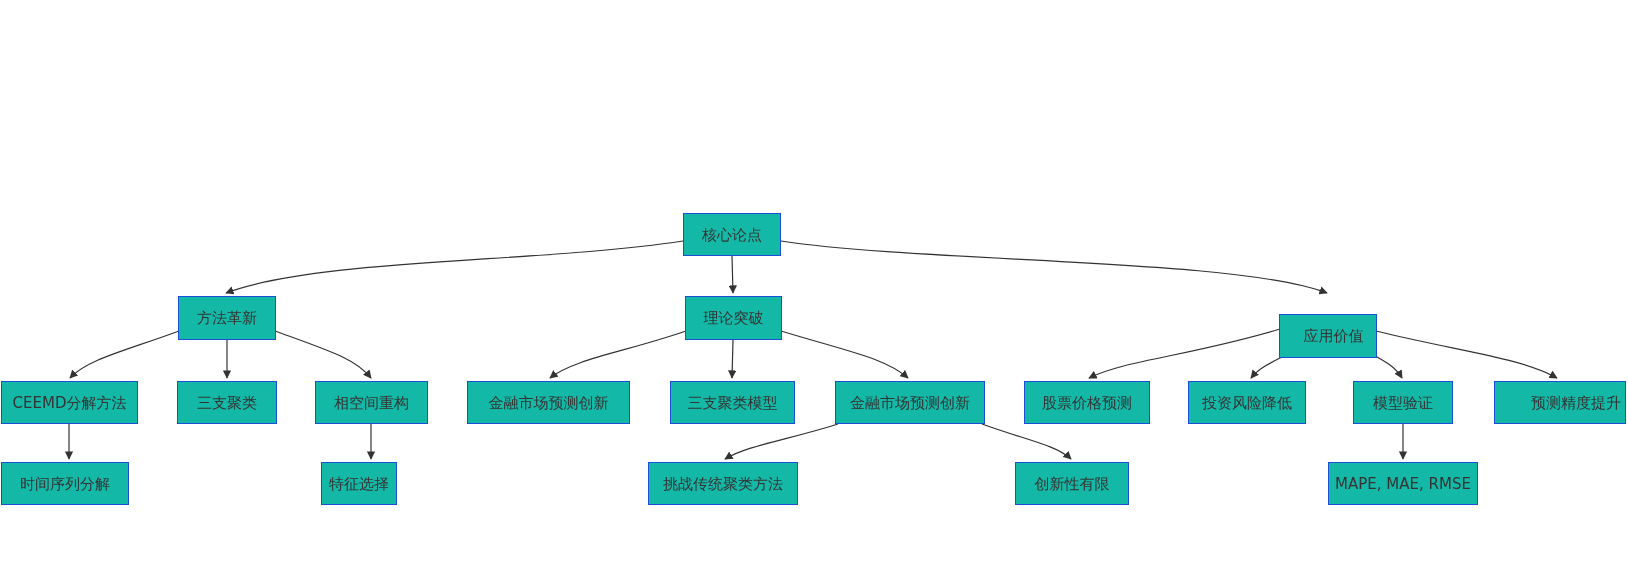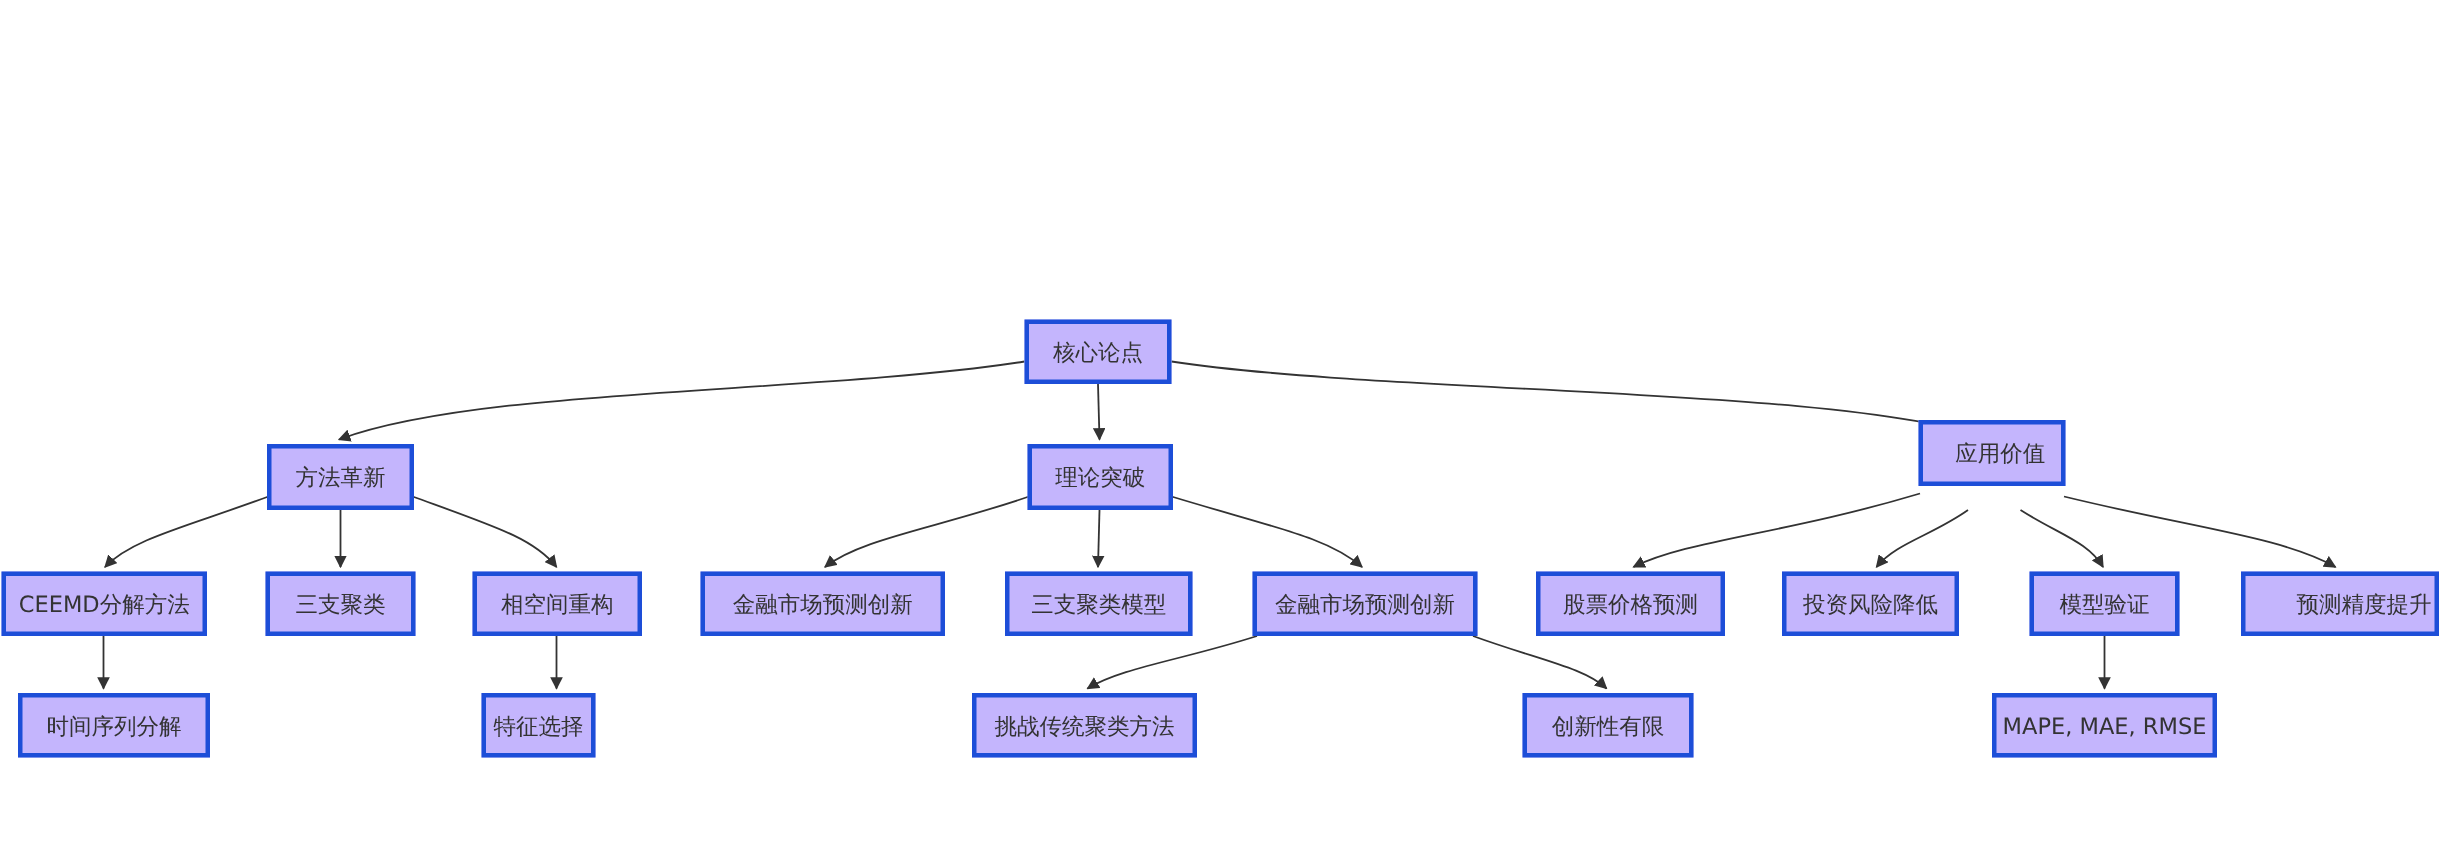--- a/index.html
+++ b/index.html
@@ -18,50 +18,50 @@
   }
   .edge-layer {
     position: absolute;
     left: 0; top: 0;
     width: 1628px;
     height: 576px;
   }
   .node {
     position: absolute;
     box-sizing: border-box;
-    background: #c4b5fd;
-    border: 3px solid #1d4ed8;
+    background: #14b8a6;
+    border: 1px solid #1d4ed8;
     color: #333333;
     font-size: 15px;
     line-height: 1.2;
     display: flex;
     align-items: center;
     justify-content: center;
     text-align: center;
     white-space: nowrap;
   }
   
   .n-core       { left: 683px;  top: 213px; width: 98px;  height: 43px; }
   
   .n-method     { left: 178px;  top: 296px; width: 98px;  height: 44px; }
   .n-theory     { left: 685px;  top: 296px; width: 97px;  height: 44px; }
-  .n-value      { left: 1279px; top: 280px; width: 98px;  height: 44px; padding-left: 11px; }
+  .n-value      { left: 1279px; top: 314px; width: 98px;  height: 44px; padding-left: 11px; }
   
   .n-ceemd      { left: 1px;    top: 381px; width: 137px; height: 43px; }
   .n-threeway   { left: 177px;  top: 381px; width: 100px; height: 43px; }
   .n-phase      { left: 315px;  top: 381px; width: 113px; height: 43px; }
   .n-bayes      { left: 467px;  top: 381px; width: 163px; height: 43px; }
   .n-threemodel { left: 670px;  top: 381px; width: 125px; height: 43px; }
   .n-finance    { left: 835px;  top: 381px; width: 150px; height: 43px; }
   .n-stock      { left: 1024px; top: 381px; width: 126px; height: 43px; }
   .n-invest     { left: 1188px; top: 381px; width: 118px; height: 43px; }
   .n-model      { left: 1353px; top: 381px; width: 100px; height: 43px; }
   .n-accuracy   { left: 1494px; top: 381px; width: 132px; height: 43px; padding-left: 32px; }
   
-  .n-timeseries { left: 12px;    top: 462px; width: 128px; height: 43px; }
+  .n-timeseries { left: 1px;    top: 462px; width: 128px; height: 43px; }
   .n-feature    { left: 321px;  top: 462px; width: 76px;  height: 43px; }
   .n-challenge  { left: 648px;  top: 462px; width: 150px; height: 43px; }
   .n-limited    { left: 1015px; top: 462px; width: 114px; height: 43px; }
   .n-metrics    { left: 1328px; top: 462px; width: 150px; height: 43px; }
 </style>
 </head>
 <body>
 
 <div class="canvas">
 

